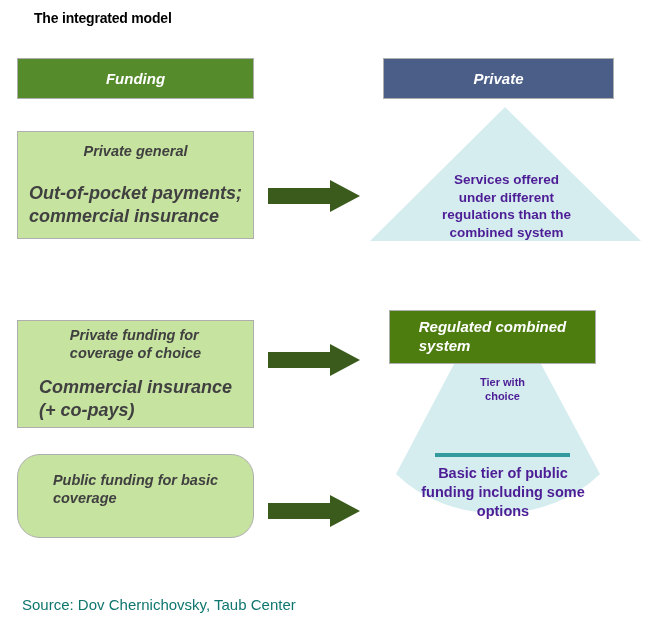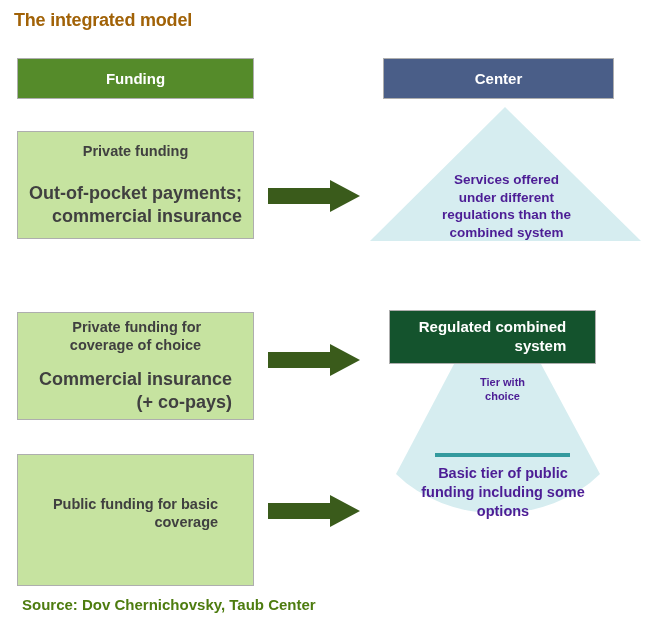--- a/index.html
+++ b/index.html
@@ -14,63 +14,64 @@
     position: relative;
     width: 658px;
     height: 636px;
     background: #ffffff;
     overflow: hidden;
   }
 
   
   .title {
     position: absolute;
-    left: 14px;
+    left: 34px;
     top: 10px;
-    font-size: 18px;
+    font-size: 14px;
     font-weight: bold;
-    color: #a16207;
+    color: #000000;
     letter-spacing: -0.2px;
   }
 
   
   .source {
     position: absolute;
     left: 22px;
     top: 596px;
     font-size: 15px;
-    color: #4d7c0f;
-    font-weight: bold;
+    color: #0f766e;
+    font-weight: normal;
   }
 
   
   .box {
     position: absolute;
     box-sizing: border-box;
     border: 1px solid #aeaeae;
     display: flex;
     flex-direction: column;
     align-items: center;
     justify-content: center;
-    text-align: right;
+    text-align: left;
+    font-style: italic;
   }
   .hdr-green {
     background: #558B2A;
     color: #ffffff;
     font-weight: bold;
     font-size: 15px;
   }
   .hdr-blue {
     background: #4A5E88;
     color: #ffffff;
     font-weight: bold;
     font-size: 15px;
   }
   .hdr-teal {
-    background: #14532d;
+    background: #4d7c0f;
     color: #ffffff;
     font-weight: bold;
     font-size: 15px;
     line-height: 1.25;
     padding: 12px 12px;
   }
   .panel-green {
     background: #C6E3A0;
     color: #404040;
   }
@@ -135,34 +136,34 @@
     <path d="M 454,364 L 541,364 L 600,474 A 132,108 0 0 1 396,474 Z" fill="#D6EDF0"></path>
 
     <rect x="435" y="453" width="135" height="4" fill="#339A9E"></rect>
   </svg>
 
   <div class="box hdr-green" style="left:17px; top:58px; width:237px; height:41px;">
     <span>Funding</span>
   </div>
 
   <div class="box hdr-blue" style="left:383px; top:58px; width:231px; height:41px;">
-    <span>Center</span>
+    <span>Private</span>
   </div>
 
   <div class="box panel-green" style="left:17px; top:131px; width:237px; height:108px;">
-    <div class="p-title" style="margin-bottom:22px;">Private funding</div>
+    <div class="p-title" style="margin-bottom:22px;">Private general</div>
     <div class="p-sub">Out-of-pocket payments;<br>commercial insurance</div>
   </div>
 
-  <div class="box panel-green" style="left:17px; top:312px; width:237px; height:108px;">
+  <div class="box panel-green" style="left:17px; top:320px; width:237px; height:108px;">
     <div class="p-title" style="margin-bottom:14px;">Private funding for<br>coverage of choice</div>
     <div class="p-sub">Commercial insurance<br>(+ co-pays)</div>
   </div>
 
-  <div class="box panel-green" style="left:17px; top:454px; width:237px; height:132px;">
+  <div class="box panel-green" style="left:17px; top:454px; width:237px; height:84px;border-radius:23px;">
     <div class="p-title" style="margin-bottom:14px;">Public funding for basic<br>coverage</div>
   </div>
 
   <svg class="arrow" style="left:268px; top:180px;" width="94" height="32" viewBox="0 0 94 32">
     <polygon points="0,8 62,8 62,0 92,16 62,32 62,24 0,24" fill="#3A5B1B"></polygon>
   </svg>
 
   <svg class="arrow" style="left:268px; top:344px;" width="94" height="32" viewBox="0 0 94 32">
     <polygon points="0,8 62,8 62,0 92,16 62,32 62,24 0,24" fill="#3A5B1B"></polygon>
   </svg>

